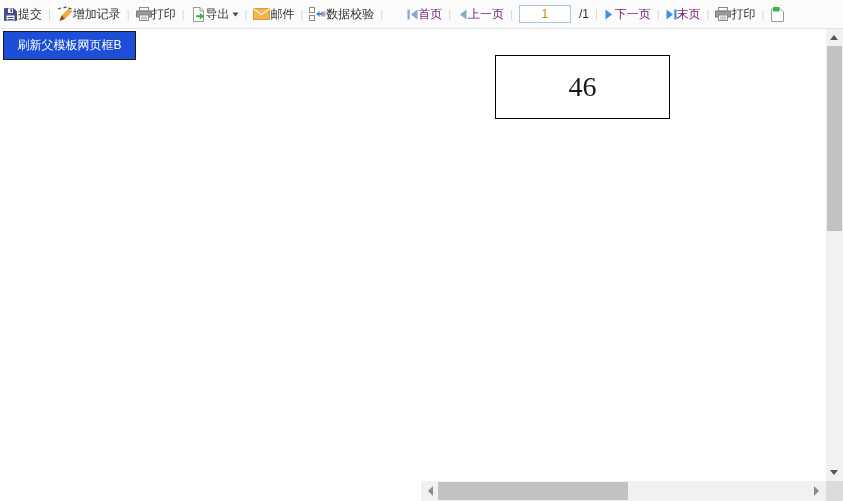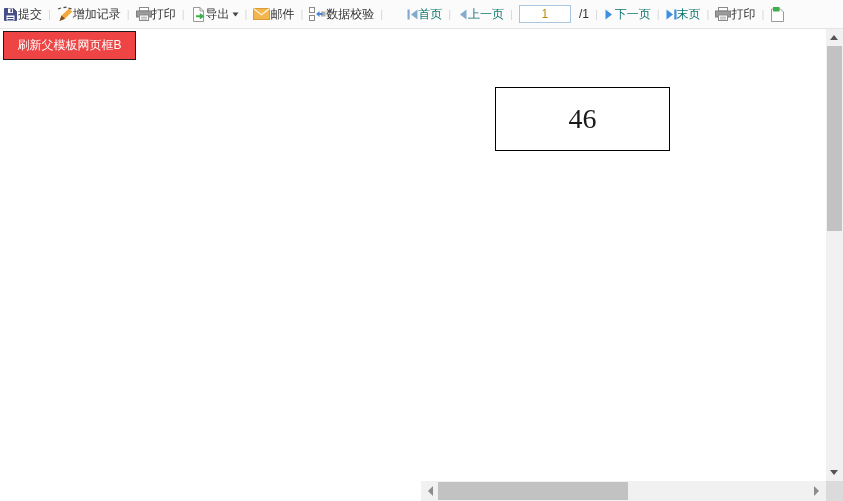--- a/index.html
+++ b/index.html
@@ -19,46 +19,46 @@
     border-bottom: 1px solid #E4E4E4;
     display: flex; align-items: center;
     font-size: 12px; color: #333;
     padding-left: 3px;
     overflow: hidden; white-space: nowrap;
   }
   .tb-item { display: flex; align-items: center; cursor: pointer; flex: 0 0 auto; font-family: Liberation Mono, monospace; }
   .tb-item svg { flex: 0 0 auto; display: block; }
   .sep { color: #D6D6D6; margin: 0 6px; font-size: 11px; flex: 0 0 auto; }
   .spacer { width: 18px; flex: 0 0 auto; }
-  .pg-label { color: #0f766e; }
+  .pg-label { color: #701a75; }
   .caret { margin-left: 2px; display: block; }
   .page-input {
     width: 52px; height: 18px;
     border: 1px solid #A9C7E1; background: #fff;
     text-align: center; font-size: 12px; color: #BE8A00;
     padding: 0; outline: none; font-family: inherit;
   }
   .total-label { color: #333; margin-left: 8px; }
 
   
   .refresh-btn {
     position: absolute; left: 3px; top: 31px;
     width: 133px; height: 29px;
-    background: #ef4444; border: 1px solid #1B1B1B;
+    background: #1d4ed8; border: 1px solid #1B1B1B;
     color: #fff; font-size: 12px; font-family: inherit;
     display: flex; align-items: center; justify-content: center;
     cursor: pointer; padding: 3px;
   }
   .value-box {
     position: absolute; left: 495px; top: 55px;
     width: 175px; height: 64px;
     border: 1px solid #000; background: #fff;
     display: flex; align-items: center; justify-content: center;
     font-family: "Liberation Serif", "DejaVu Serif", serif;
-    font-size: 28px; color: #1A1A1A; margin-top: 32px;
+    font-size: 28px; color: #1A1A1A;
   }
 
   
   .vscroll {
     position: absolute; top: 29px; left: 826px;
     width: 17px; height: 452px; background: #F1F1F1;
   }
   .vscroll .arrow-up {
     position: absolute; top: 6px; left: 4px; width: 0; height: 0;
     border-left: 4px solid transparent; border-right: 4px solid transparent;

